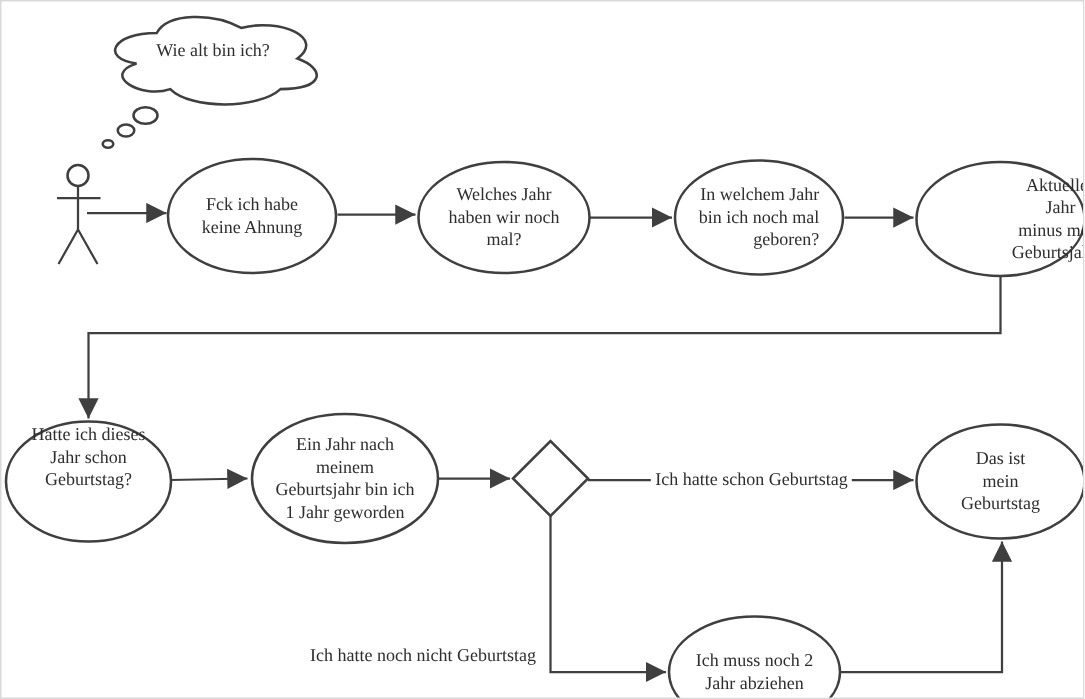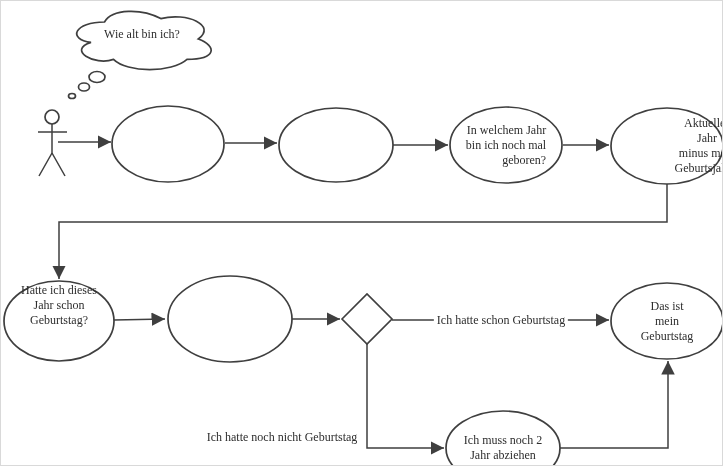--- a/index.html
+++ b/index.html
@@ -66,30 +66,39 @@
     <ellipse class="shape" cx="58" cy="320" rx="55" ry="40"></ellipse>
     <ellipse class="shape" cx="229" cy="318" rx="62" ry="43"></ellipse>
     <path class="shape" d="M341,318 L366,293 L391,318 L366,343 Z"></path>
     <ellipse class="shape" cx="666" cy="320" rx="56" ry="38"></ellipse>
 
     <ellipse class="shape" cx="502" cy="447" rx="57" ry="37"></ellipse>
   </svg>
 
   <div class="lbl" style="left:141px; top:33px;">Wie alt bin ich?</div>
 
+  <div class="lbl" style="left:167px; top:143px;">Fck ich habe
+keine Ahnung</div>
+  <div class="lbl" style="left:335px; top:144px;">Welches Jahr
+haben wir noch
+mal?</div>
   <div class="lbl" style="left:505px; top:144px;text-align:right;">In welchem Jahr
 bin ich noch mal
 geboren?</div>
   <div class="lbl" style="left:666px; top:145px;margin-left:40px;">Aktuelles Jahr
 minus mein
 Geburtsjahr...</div>
 
   <div class="lbl" style="left:58px; top:304px;">Hatte ich dieses
 Jahr schon
 Geburtstag?</div>
+  <div class="lbl" style="left:229px; top:318px;">Ein Jahr nach
+meinem
+Geburtsjahr bin ich
+1 Jahr geworden</div>
   <div class="lbl" style="left:666px; top:320px;">Das ist mein
 Geburtstag</div>
   <div class="lbl" style="left:502px; top:447px;">Ich muss noch 2
 Jahr abziehen</div>
 
   <div class="lbl edge-lbl" style="left:281px; top:436px;">Ich hatte noch nicht Geburtstag</div>
   <div class="lbl edge-lbl" style="left:500px; top:319px;">Ich hatte schon Geburtstag</div>
 
 </div>
 

